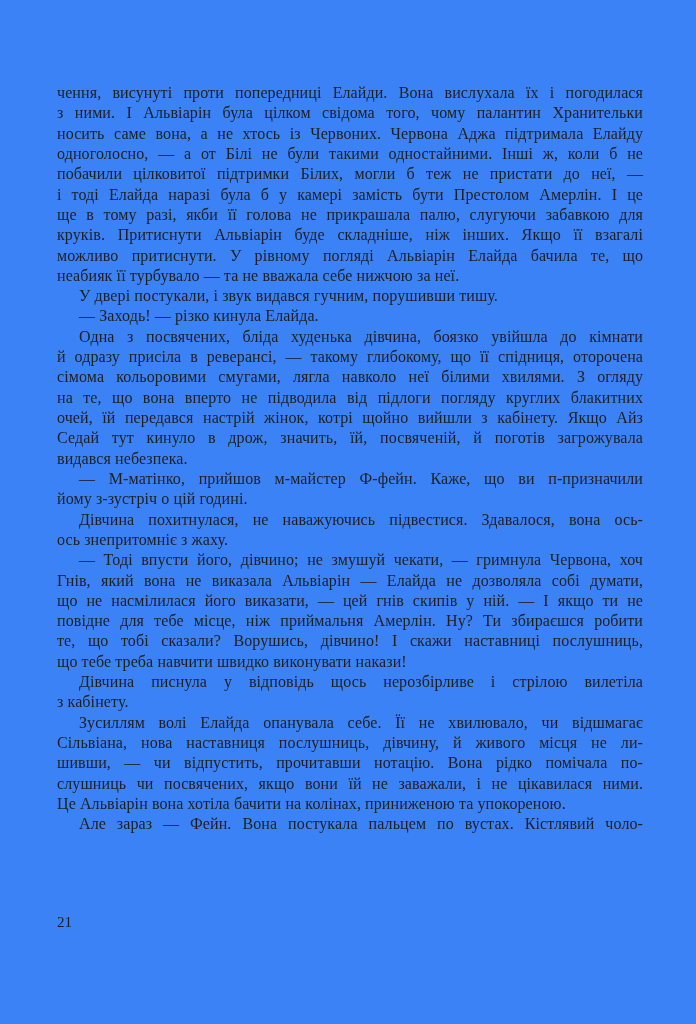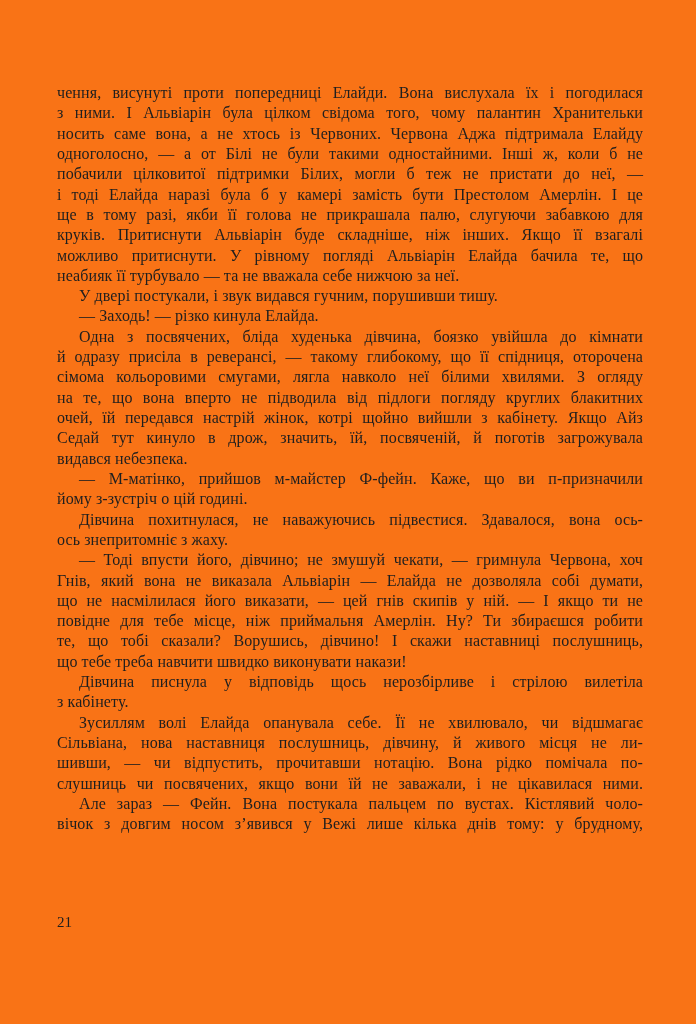--- a/index.html
+++ b/index.html
@@ -11,21 +11,21 @@
     height: 1024px;
     position: relative;
     background: #ffffff;
     font-family: "Liberation Serif", serif;
     color: var(--ink, #1f1f1f);
     overflow: hidden;
   }
   .page {
     position: absolute;
     inset: 0;
-    background: #f97316;
+    background: #3b82f6;
   }
   .text-block {
     position: absolute;
     left: 57px;
     top: 83px;
     width: 586px;
   }
   .para {
     margin: 0;
     padding: 0;
@@ -107,22 +107,22 @@
       </div>
       <div class="para">
         <div class="line indent">Дівчина писнула у відповідь щось нерозбірливе і стрілою вилетіла</div>
         <div class="line para-end">з кабінету.</div>
       </div>
       <div class="para">
         <div class="line indent">Зусиллям волі Елайда опанувала себе. Її не хвилювало, чи відшмагає</div>
         <div class="line">Сільвіана, нова наставниця послушниць, дівчину, й живого місця не ли-</div>
         <div class="line">шивши, — чи відпустить, прочитавши нотацію. Вона рідко помічала по-</div>
         <div class="line">слушниць чи посвячених, якщо вони їй не заважали, і не цікавилася ними.</div>
+        <div class="line para-end">Це Альвіарін вона хотіла бачити на колінах, приниженою та упокореною.</div>
       </div>
       <div class="para">
         <div class="line indent">Але зараз — Фейн. Вона постукала пальцем по вустах. Кістлявий чоло-</div>
-        <div class="line">вічок з довгим носом з’явився у Вежі лише кілька днів тому: у брудному,</div>
       </div>
     </section>
   <footer class="page-footer">
     <span class="page-number">21</span>
   </footer>
 </main>
 
 </body></html>

